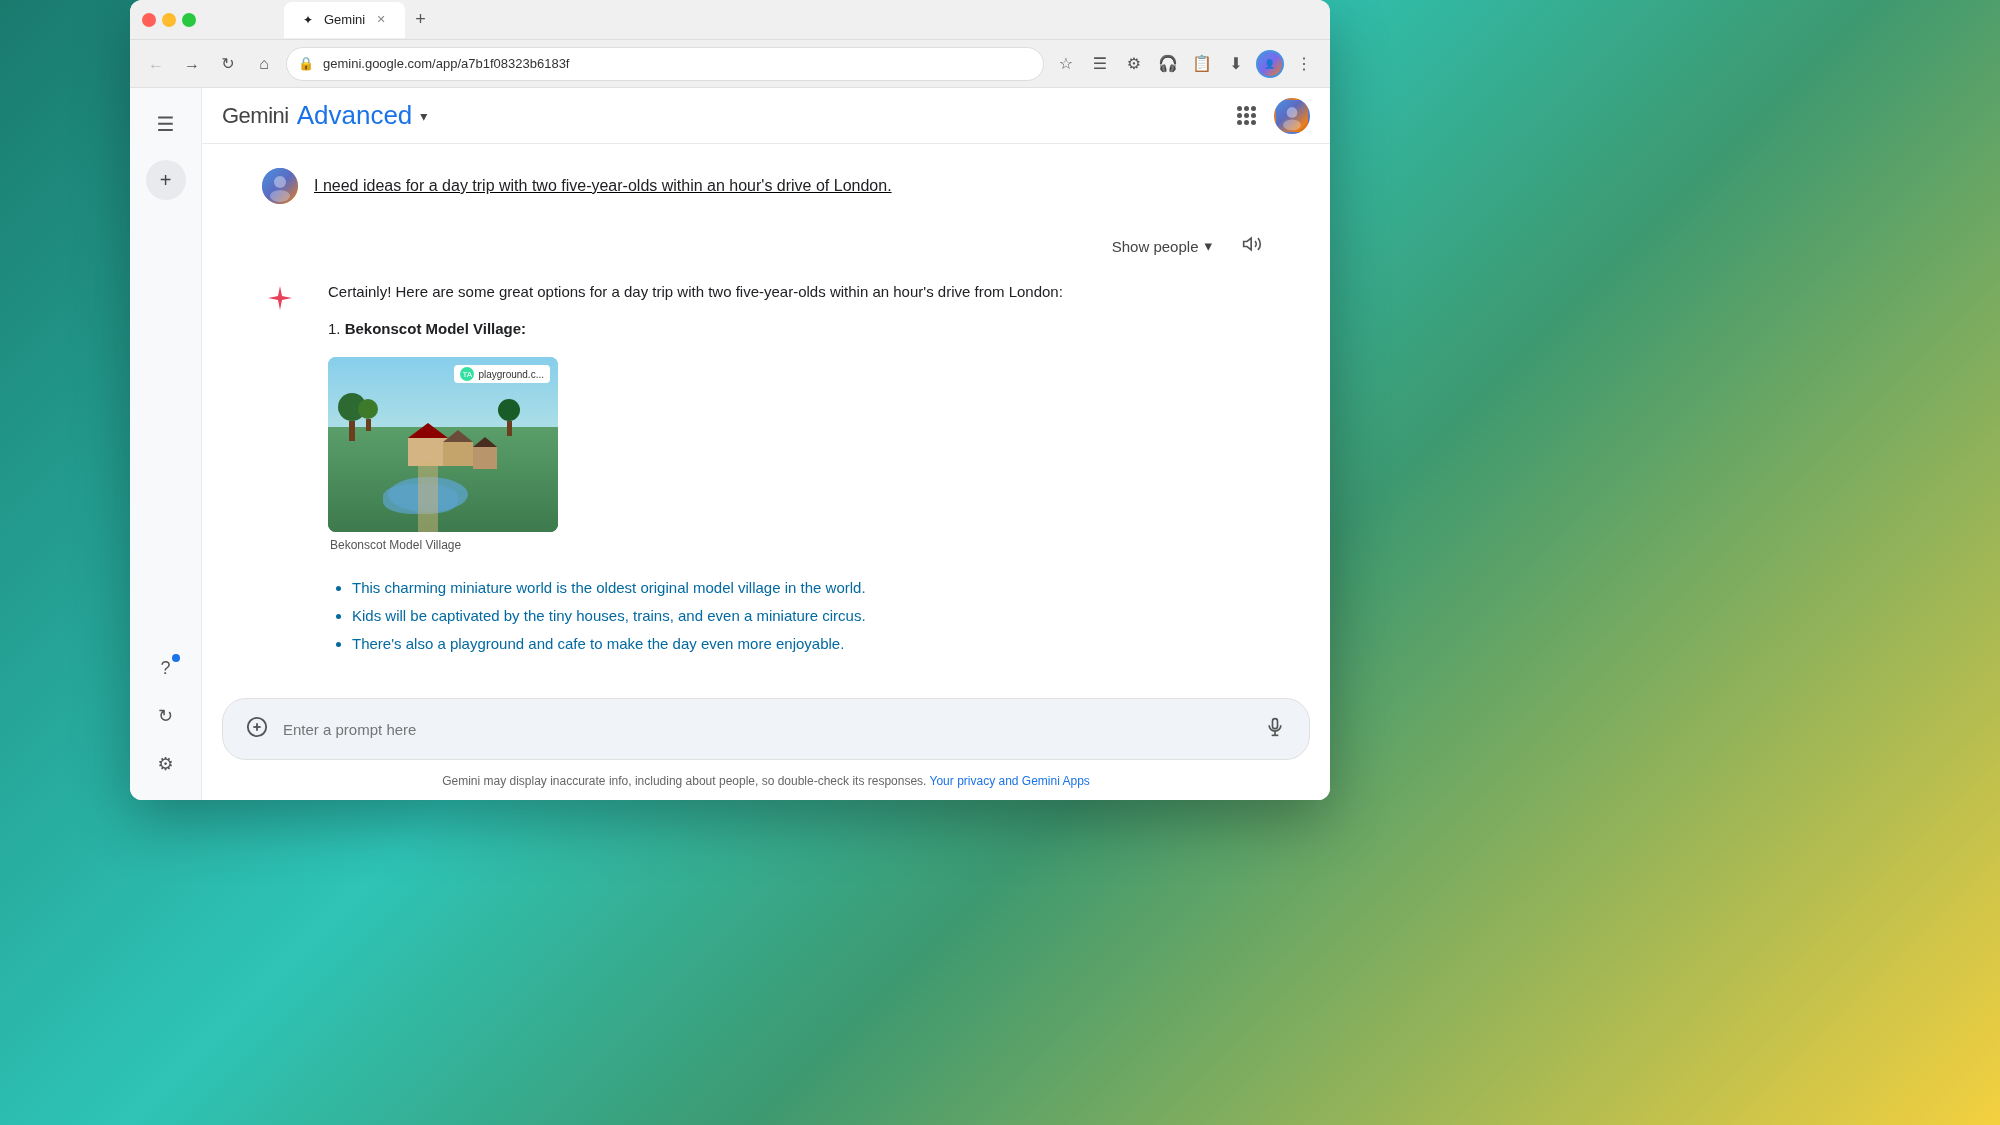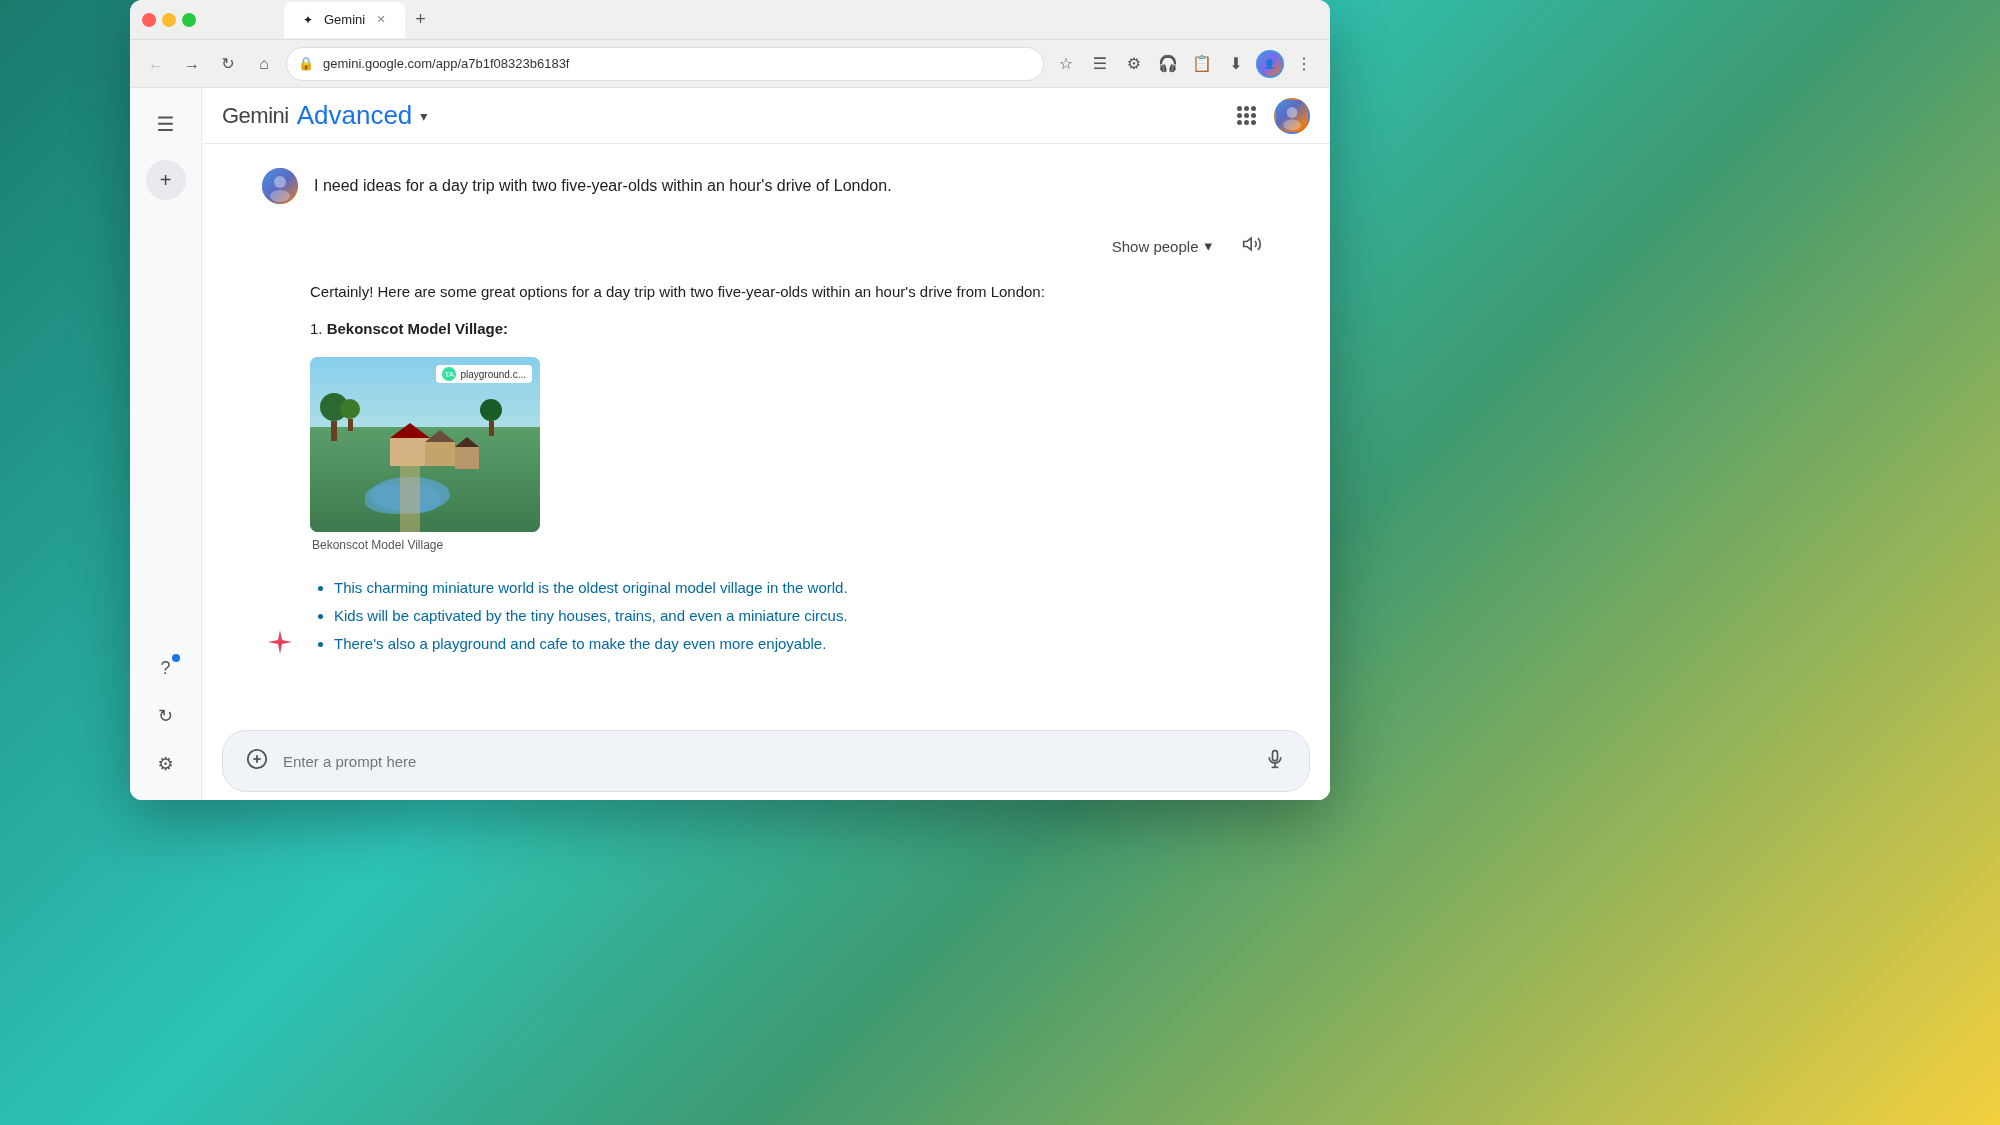--- a/index.html
+++ b/index.html
@@ -371,20 +371,21 @@
       overflow-y: auto;
       padding: 24px 60px;
     }
 
     
     .user-message {
       display: flex;
       align-items: flex-start;
       gap: 16px;
       margin-bottom: 24px;
+      text-decoration: underline;
     }
 
     .user-avatar {
       width: 36px;
       height: 36px;
       border-radius: 50%;
       background: linear-gradient(135deg, #4a90e2 0%, #5c6bc0 40%, #e67e22 80%);
       flex-shrink: 0;
       display: flex;
       align-items: center;
@@ -432,22 +433,22 @@
       display: flex;
       align-items: center;
       justify-content: center;
       color: #555;
       font-size: 18px;
     }
 
     
     .ai-response {
       display: flex;
-      align-items: flex-end;
-      gap: 12px;
+      align-items: flex-start;
+      gap: 30px;
       margin-bottom: 24px;
     }
 
     .gemini-star {
       width: 36px;
       height: 36px;
       flex-shrink: 0;
       display: flex;
       align-items: center;
       justify-content: center;
@@ -915,18 +916,22 @@
                 <rect x="9" y="2" width="6" height="12" rx="3"></rect>
                 <path d="M5 10a7 7 0 0 0 14 0"></path>
                 <line x1="12" y1="17" x2="12" y2="22"></line>
                 <line x1="8" y1="22" x2="16" y2="22"></line>
               </svg>
             </span>
           </button>
         </div>
       </div>
 
+      <div class="footer-text">
+        <span>Gemini may display inaccurate info, including about people, so double-check its responses.</span>
+        <a href="#" class="footer-link">Your privacy and Gemini Apps</a>
+      </div>
 
     </div>
 
   </div>
 
 </div>
 
 </body></html>

